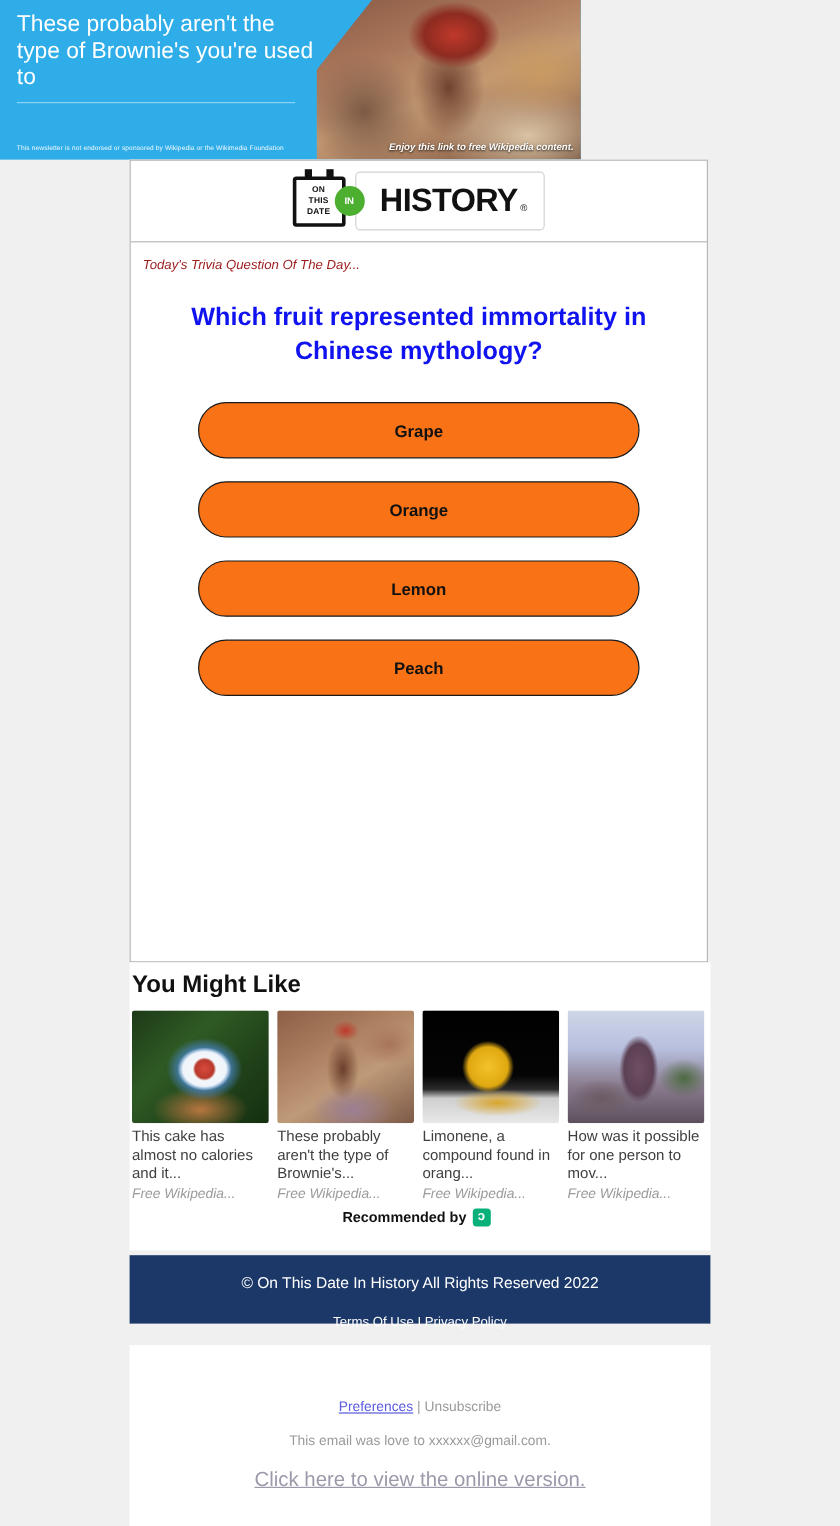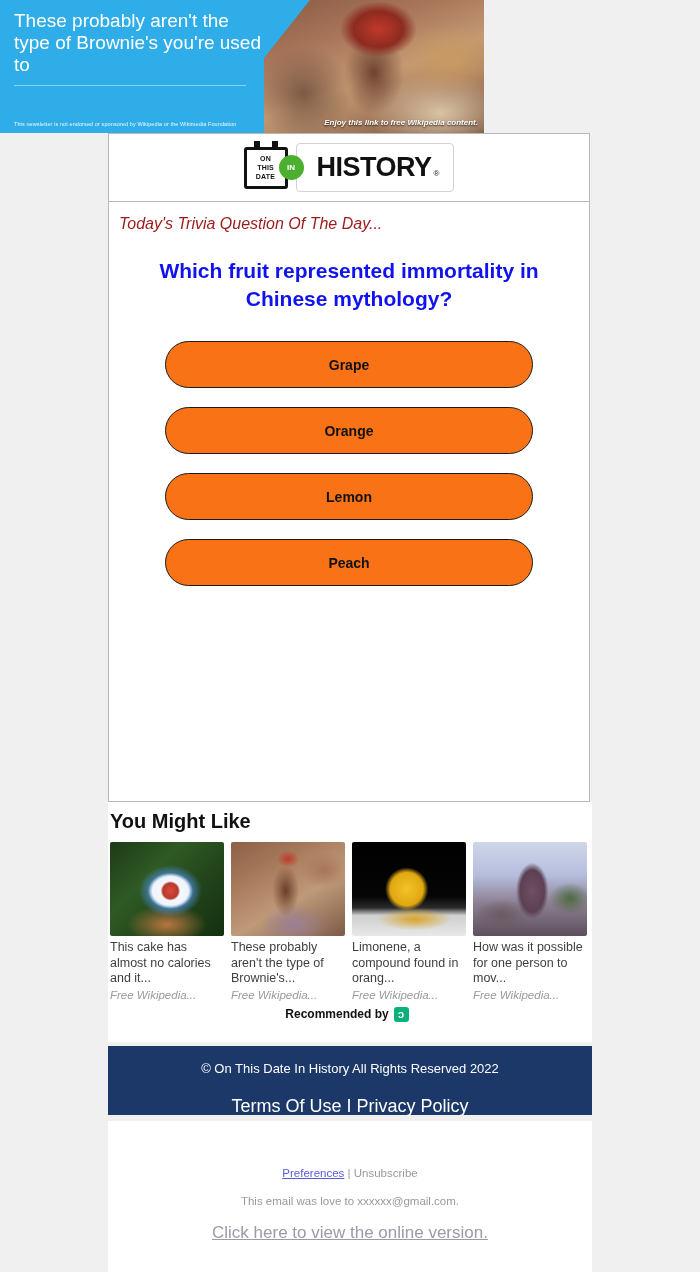--- a/index.html
+++ b/index.html
@@ -164,21 +164,21 @@
   .hist-box .reg {
     font-size: 8px;
     color: #111;
     margin-left: 2px;
   }
 
   .trivia-label {
     margin: 13px 0 0 10px;
     color: #9b1b1b;
     font-style: italic;
-    font-size: 16px;
+    font-size: 11px;
   }
   .question {
     margin: 24px 22px 0 22px;
     text-align: center;
     color: #1013f0;
     font-size: 21px;
     font-weight: bold;
     line-height: 28px;
   }
   .answers {
@@ -303,29 +303,29 @@
     align-items: center;
     justify-content: center;
   }
 
   
   .footer-navy {
     position: absolute;
     left: 108px;
     top: 1046px;
     width: 484px;
-    height: 69px;
+    height: 57px;
     background: #1b3868;
     color: #ffffff;
     text-align: center;
     box-sizing: border-box;
     padding-top: 15px;
   }
   .footer-navy .copy { font-size: 13px; }
-  .footer-navy .terms { font-size: 18px; margin-top: 20px; }
+  .footer-navy .terms { font-size: 11px; margin-top: 20px; }
 
   
   .legal {
     position: absolute;
     left: 108px;
     top: 1121px;
     width: 484px;
     height: 151px;
     background: #ffffff;
     text-align: center;

